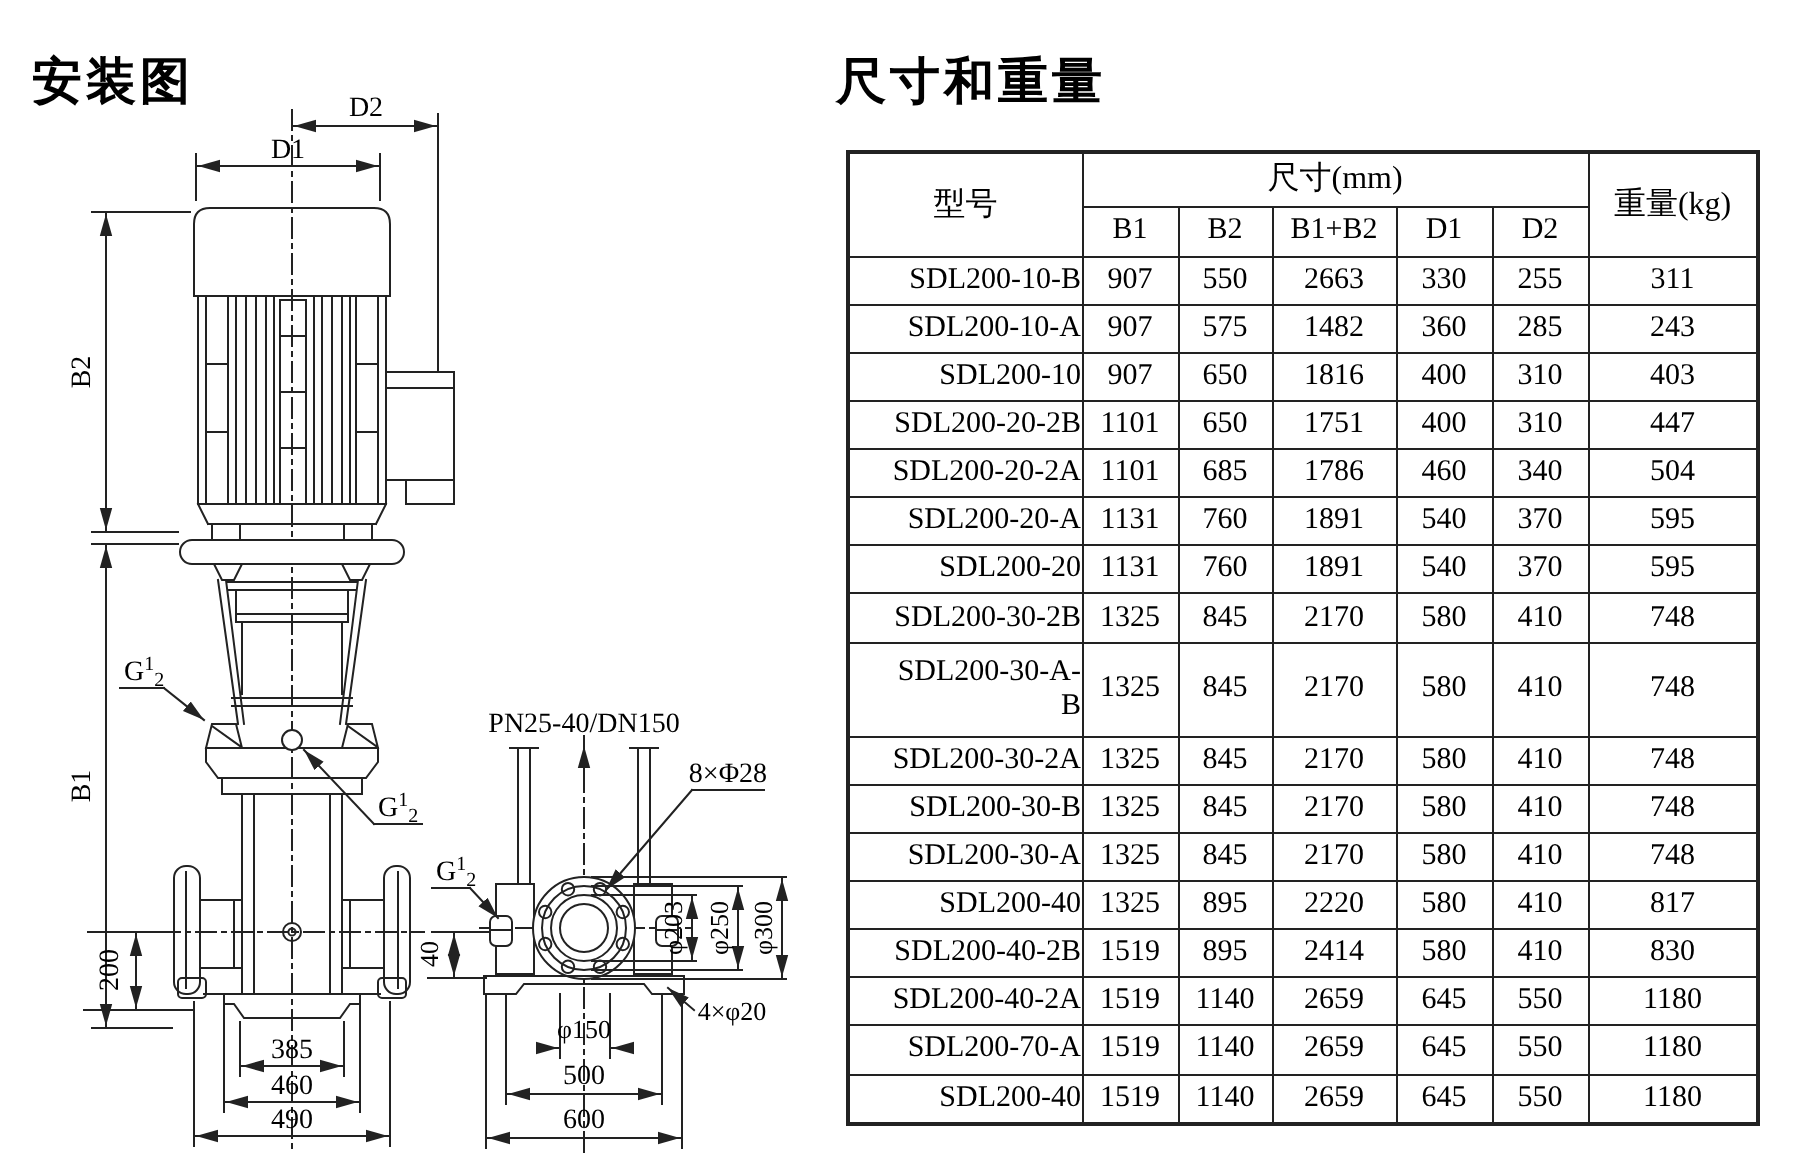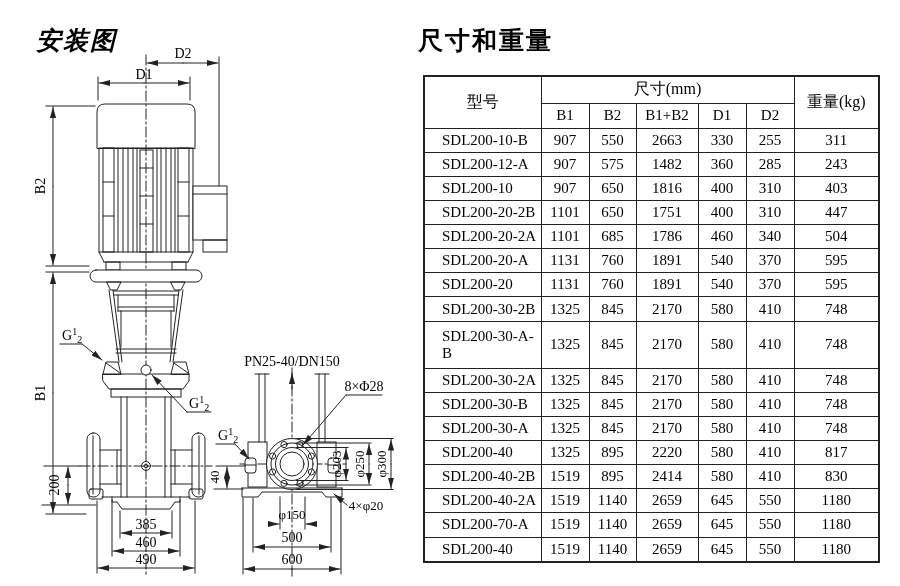--- a/index.html
+++ b/index.html
@@ -1,30 +1,30 @@
 <!DOCTYPE html>
 <html><head>
 <meta charset="utf-8">
 <style>
   html,body{margin:0;padding:0;background:#fff;}
   #screen{position:relative;width:900px;height:586px;background:#ffffff;overflow:hidden;
           font-family:"Liberation Serif",serif;color:#111;}
   .title{position:absolute;font-family:"DejaVu Sans","Liberation Sans",sans-serif;
          font-weight:bold;font-size:25px;color:#000;letter-spacing:2px;white-space:nowrap;}
-  #t-install{left:36px;top:24px;font-style:italic;}
+  #t-install{left:16px;top:24px;}
   #t-table{left:418px;top:24px;font-family:Liberation Mono, monospace;}
 
   
   #dims-table{position:absolute;left:423px;top:75px;width:457px;height:488px;
               border-collapse:collapse;table-layout:fixed;font-size:15px;color:#000;}
   #dims-table,#dims-table td,#dims-table th{border:1px solid #222;}
   #dims-table{border-width:2px;}
   #dims-table th{font-weight:normal;text-align:center;padding:0;}
   #dims-table td{text-align:center;padding:0;}
-  #dims-table td.model{text-align:left;padding-left:17px;}
+  #dims-table td.model{text-align:right;padding-left:17px;}
   tr.hdr1{height:27px;}
   tr.hdr1 th{font-size:16px;}
   tr.hdr2{height:25px;}
   tr.hdr2 th{border-bottom:2px solid #222;}
   th.model-h,th.weight-h{font-size:16px;margin-left:44px;}
 
   
   #dwg{position:absolute;left:0;top:0;}
   .ln{stroke:#222;stroke-width:1;fill:none;stroke-linecap:square;}
   .wf{fill:#fff;}
@@ -292,21 +292,21 @@
       <tr>
           <td class="model">SDL200-10-B</td>
           <td>907</td>
           <td>550</td>
           <td>2663</td>
           <td>330</td>
           <td>255</td>
           <td>311</td>
         </tr>
       <tr>
-          <td class="model">SDL200-12-A</td>
+          <td class="model">SDL200-10-A</td>
           <td>907</td>
           <td>575</td>
           <td>1482</td>
           <td>360</td>
           <td>285</td>
           <td>243</td>
         </tr>
       <tr>
           <td class="model">SDL200-10</td>
           <td>907</td>

